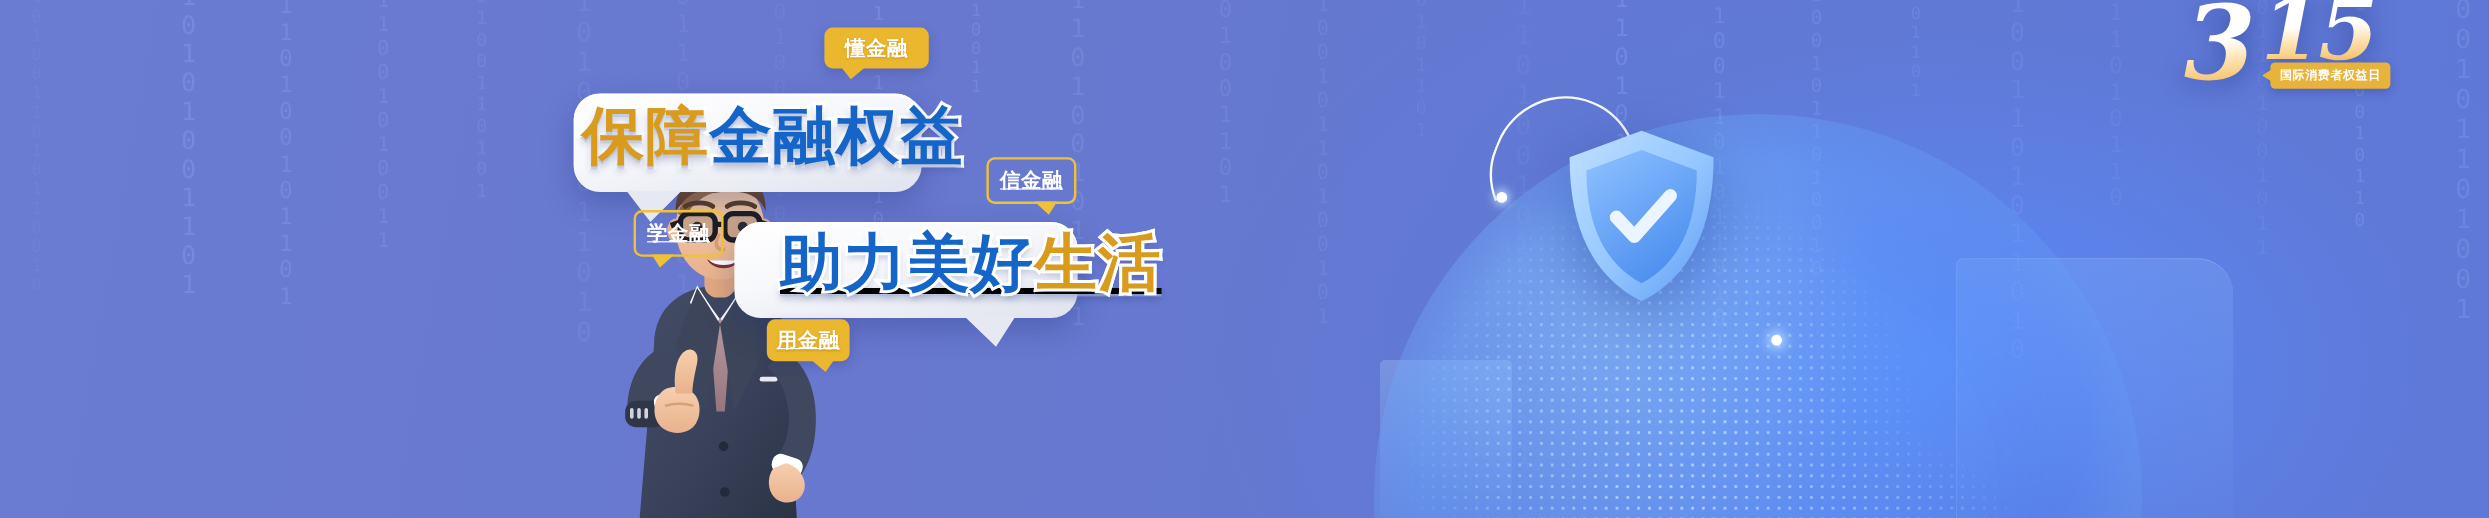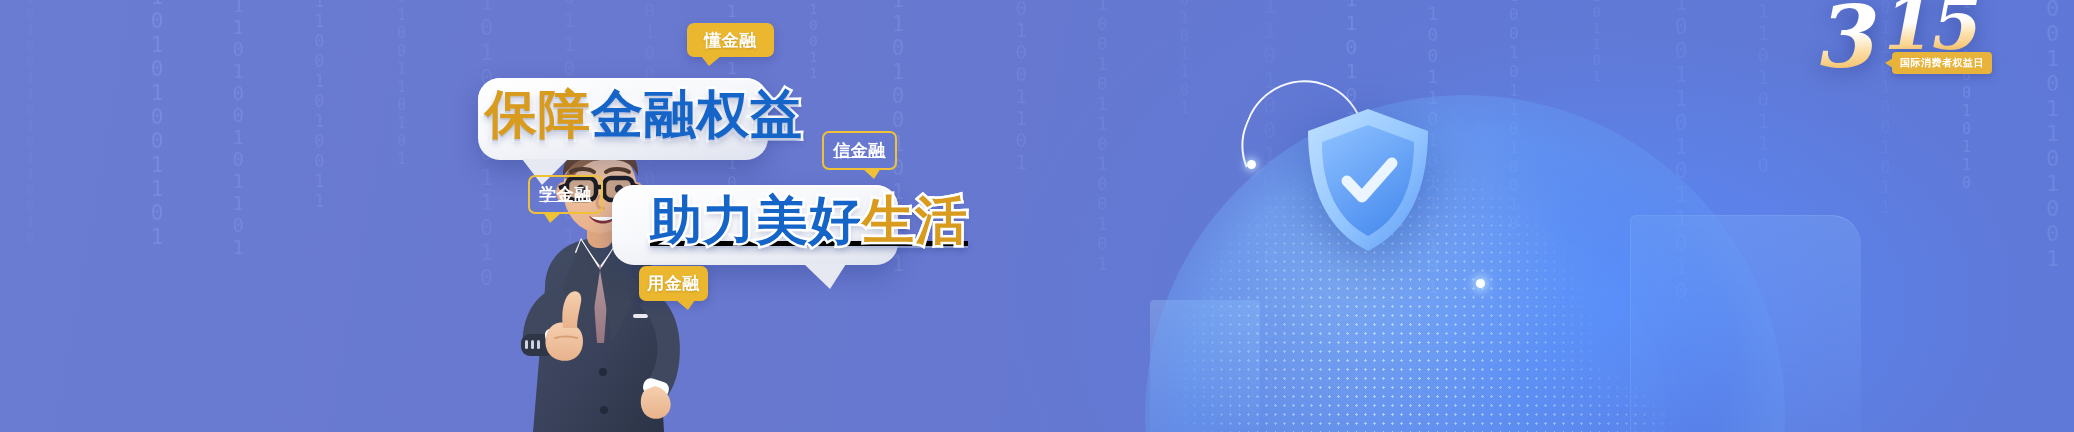--- a/index.html
+++ b/index.html
@@ -220,21 +220,21 @@
     left:13px;bottom:-11px;
     border-left:7px solid transparent;border-right:12px solid transparent;
     border-top:11px solid #eec136;
   }
   .tag-xin{left:822px;top:131px;width:71px;height:35px;}
   .tag-xin:after{
     right:14px;bottom:-11px;
     border-left:12px solid transparent;border-right:7px solid transparent;
     border-top:11px solid #eec136;
   }
-  .tag-yong{left:639px;top:266px;width:69px;height:35px;}
+  .tag-yong{left:639px;top:266px;width:69px;height:35px;text-decoration:underline;}
   .tag-yong:after{
     right:13px;bottom:-9px;
     border-left:12px solid transparent;border-right:7px solid transparent;
     border-top:10px solid #eab72e;
   }
 
   
   .logo-315{
     position:absolute;
     left:1810px;top:-2px;

